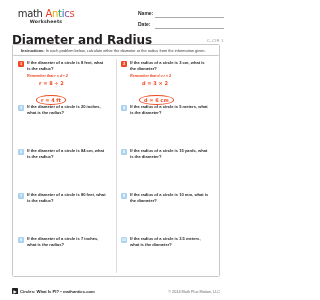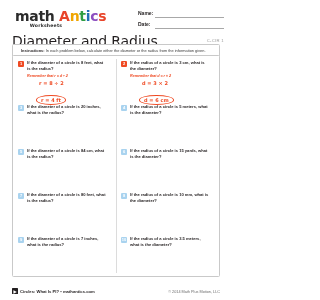--- a/index.html
+++ b/index.html
@@ -31,22 +31,22 @@
   .logo {
     position: absolute;
     left: 15px;
     top: 2px;
     width: 62px;
     text-align: center;
     line-height: 1;
   }
   .logo-main {
     font-family: "DejaVu Sans", sans-serif;
-    font-weight: bold;
-    font-size: 14px;
+    font-weight: normal;
+    font-size: 10px;
     letter-spacing: -0.3px;
     white-space: nowrap;
   }
   .logo-main .l1 { color: #2b2b2b; }
   .logo-main .l2 { color: #e8442a; }
   .logo-main .l3 { color: #f0a500; }
   .logo-main .l4 { color: #2f9e44; }
   .logo-main .l5 { color: #1f6fb5; }
   .logo-main .l6 { color: #8c4fc0; }
   .logo-main .l7 { color: #e8442a; }
@@ -86,22 +86,22 @@
   
   .title-row {
     position: absolute;
     top: 33px;
     left: 12px;
     right: 8px;
     height: 10px;
   }
   .title {
     font-family: "DejaVu Sans", sans-serif;
-    font-size: 14px;
-    font-weight: normal;
+    font-size: 12px;
+    font-weight: bold;
     color: #231f20;
     letter-spacing: -0.1px;
   }
   .sheet-code {
     position: absolute;
     right: 0;
     bottom: 0px;
     font-size: 4.2px;
     color: #9a9a9a;
     letter-spacing: 0.3px;

